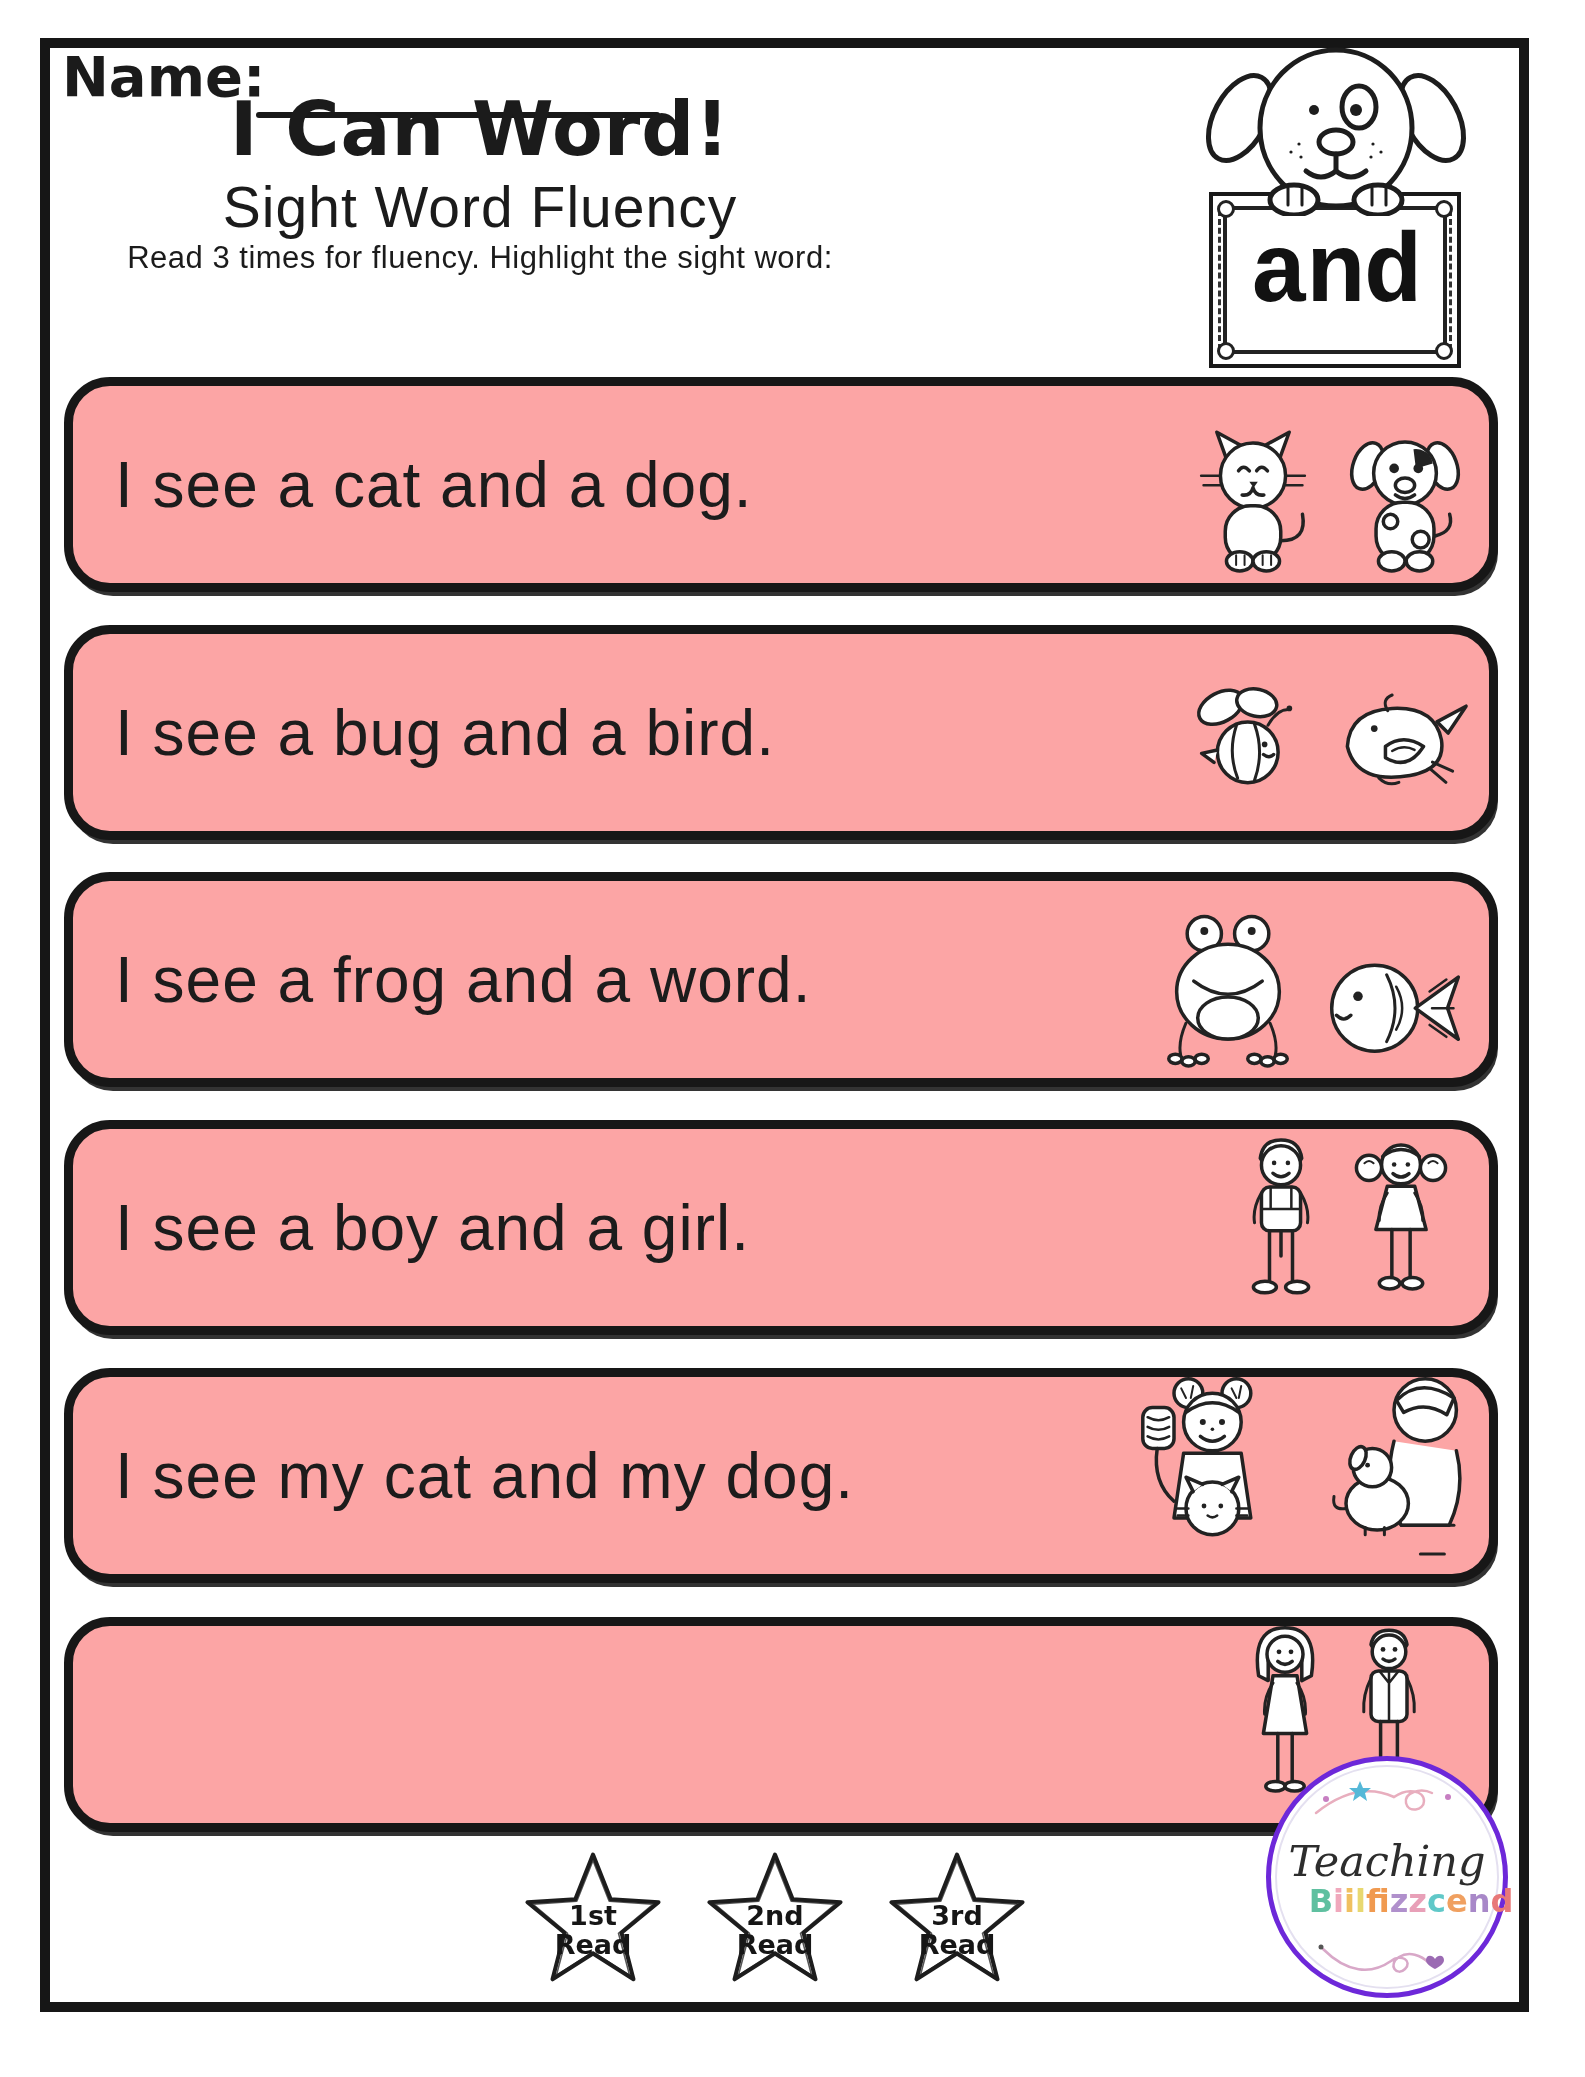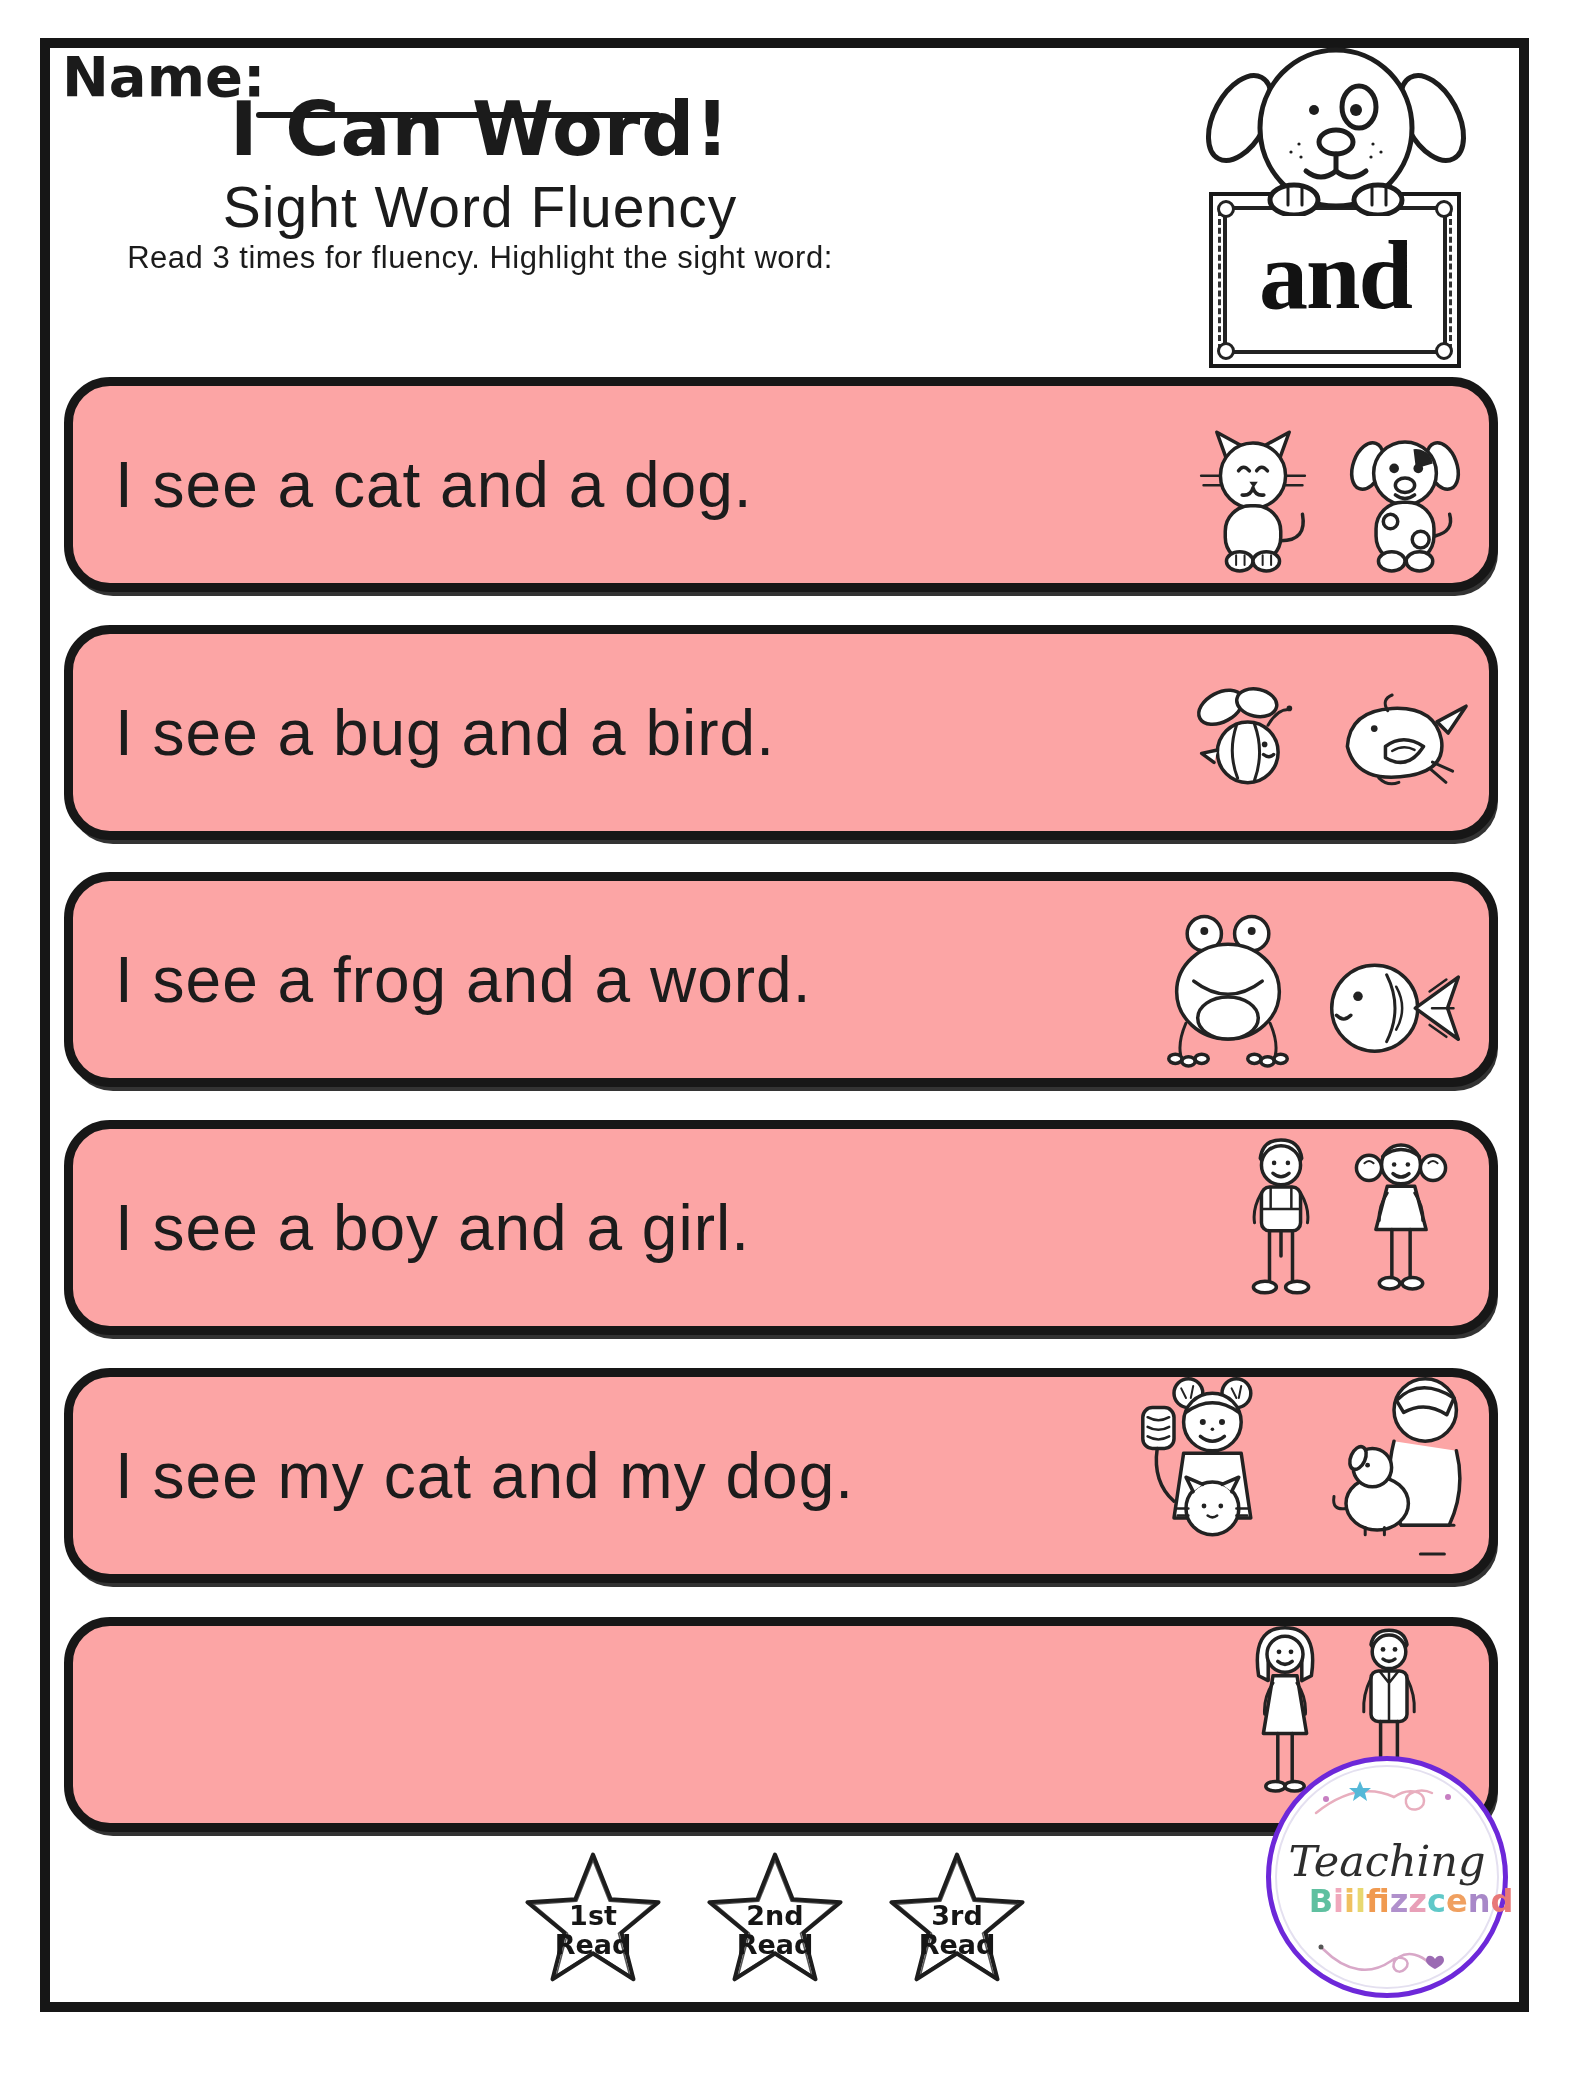--- a/index.html
+++ b/index.html
@@ -23,21 +23,21 @@
   
   .sign-area{left:1185px;top:40px;width:302px;height:332px;}
   .sign-board{position:absolute;left:24px;top:152px;width:252px;height:176px;border:4px solid #191919;background:#fff;box-sizing:border-box;}
   .sign-inner{position:absolute;inset:10px;border:4px solid #222;}
   .sign-tick{position:absolute;top:14px;bottom:14px;width:0;border-left:3px dashed #333;}
   .sign-tick.l{left:5px;} .sign-tick.r{right:5px;}
   .screw{position:absolute;width:12px;height:12px;border:3px solid #222;border-radius:50%;background:#fff;}
   .screw.tl{left:4px;top:4px;} .screw.tr{right:4px;top:4px;}
   .screw.bl{left:4px;bottom:4px;} .screw.br{right:4px;bottom:4px;}
   .sign-word{position:absolute;left:0;right:0;top:30px;text-align:center;
-    font-family:Liberation Serif, serif;font-weight:900;font-size:98px;line-height:1;letter-spacing:-2px;color:#121212;}
+    font-family:Liberation Mono, monospace;font-weight:900;font-size:98px;line-height:1;letter-spacing:-2px;color:#121212;}
   .dog-svg{position:absolute;left:8px;top:0;z-index:2;}
   
   .row{
     left:64px;width:1434px;height:215px;border:9px solid #171717;border-radius:46px;
     background:#fca5a5;box-sizing:border-box;display:flex;align-items:center;
     box-shadow:3px 7px 0 -3px rgba(15,15,15,.85);
   }
   .row-text{margin-left:42px;font-size:64px;letter-spacing:1px;white-space:nowrap;color:#1c1c1c;}
   .row-art{position:absolute;right:14px;bottom:6px;display:flex;align-items:flex-end;gap:12px;}
   .row-art svg{display:block;}

